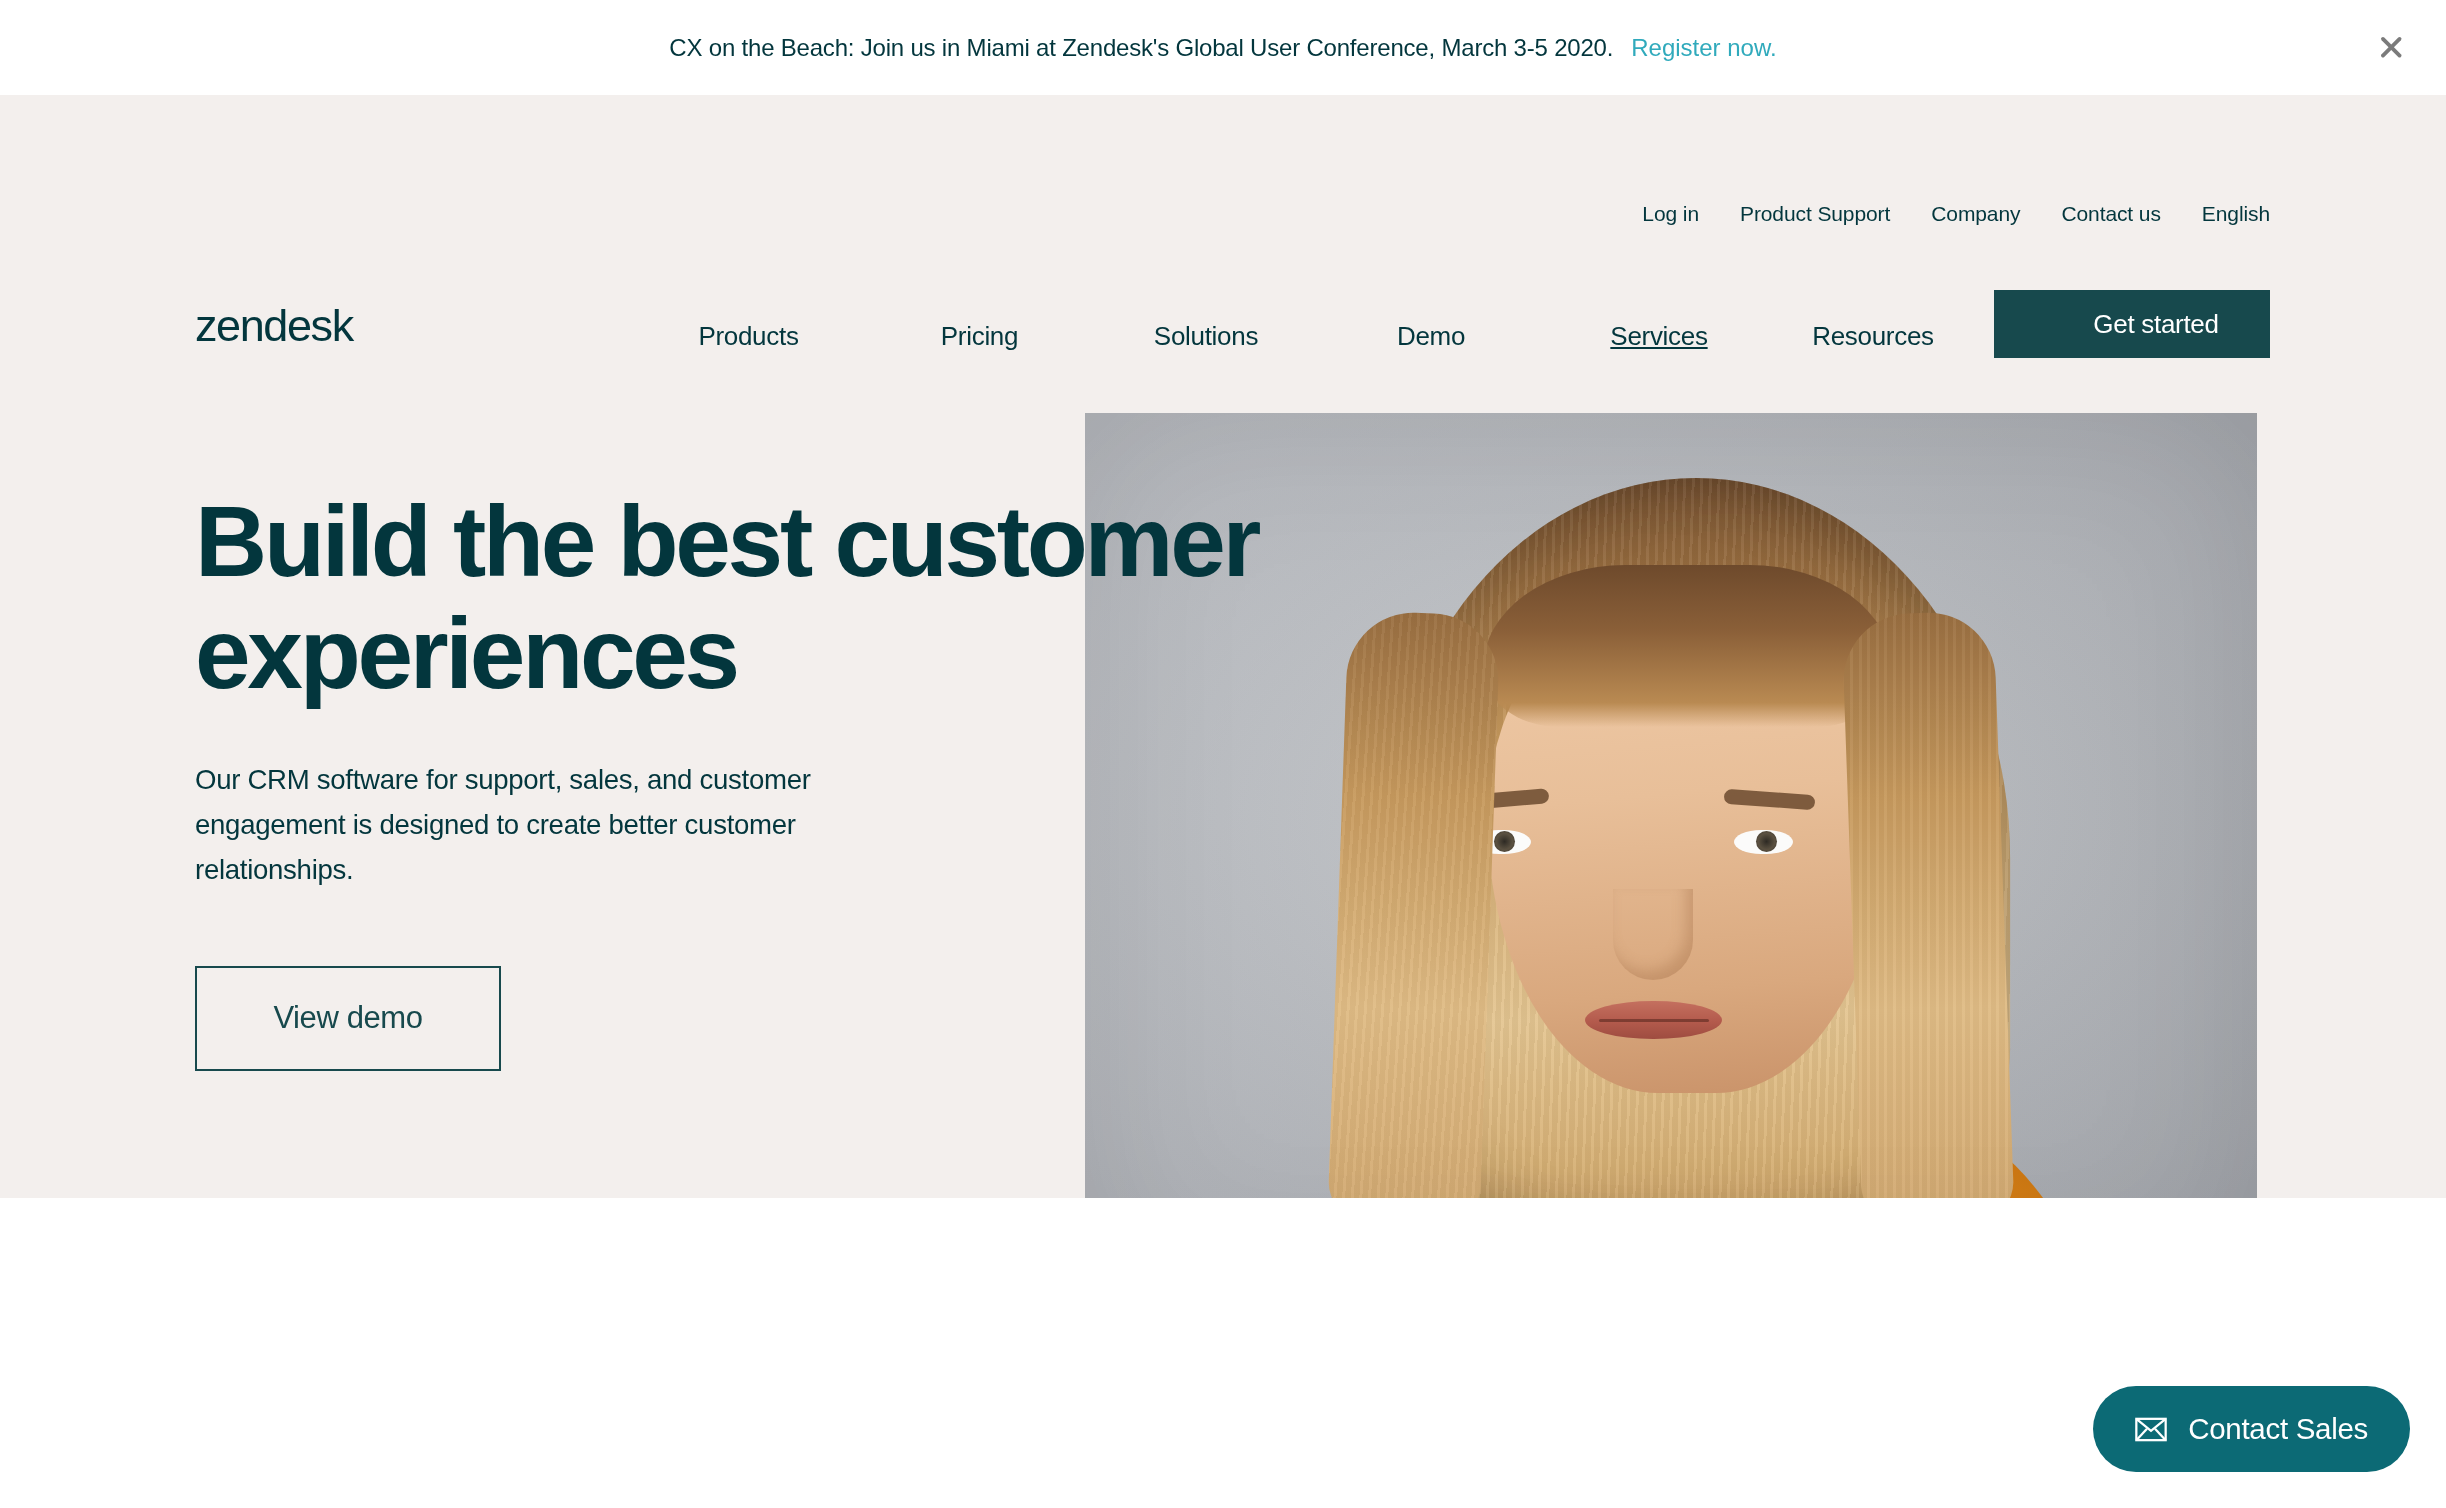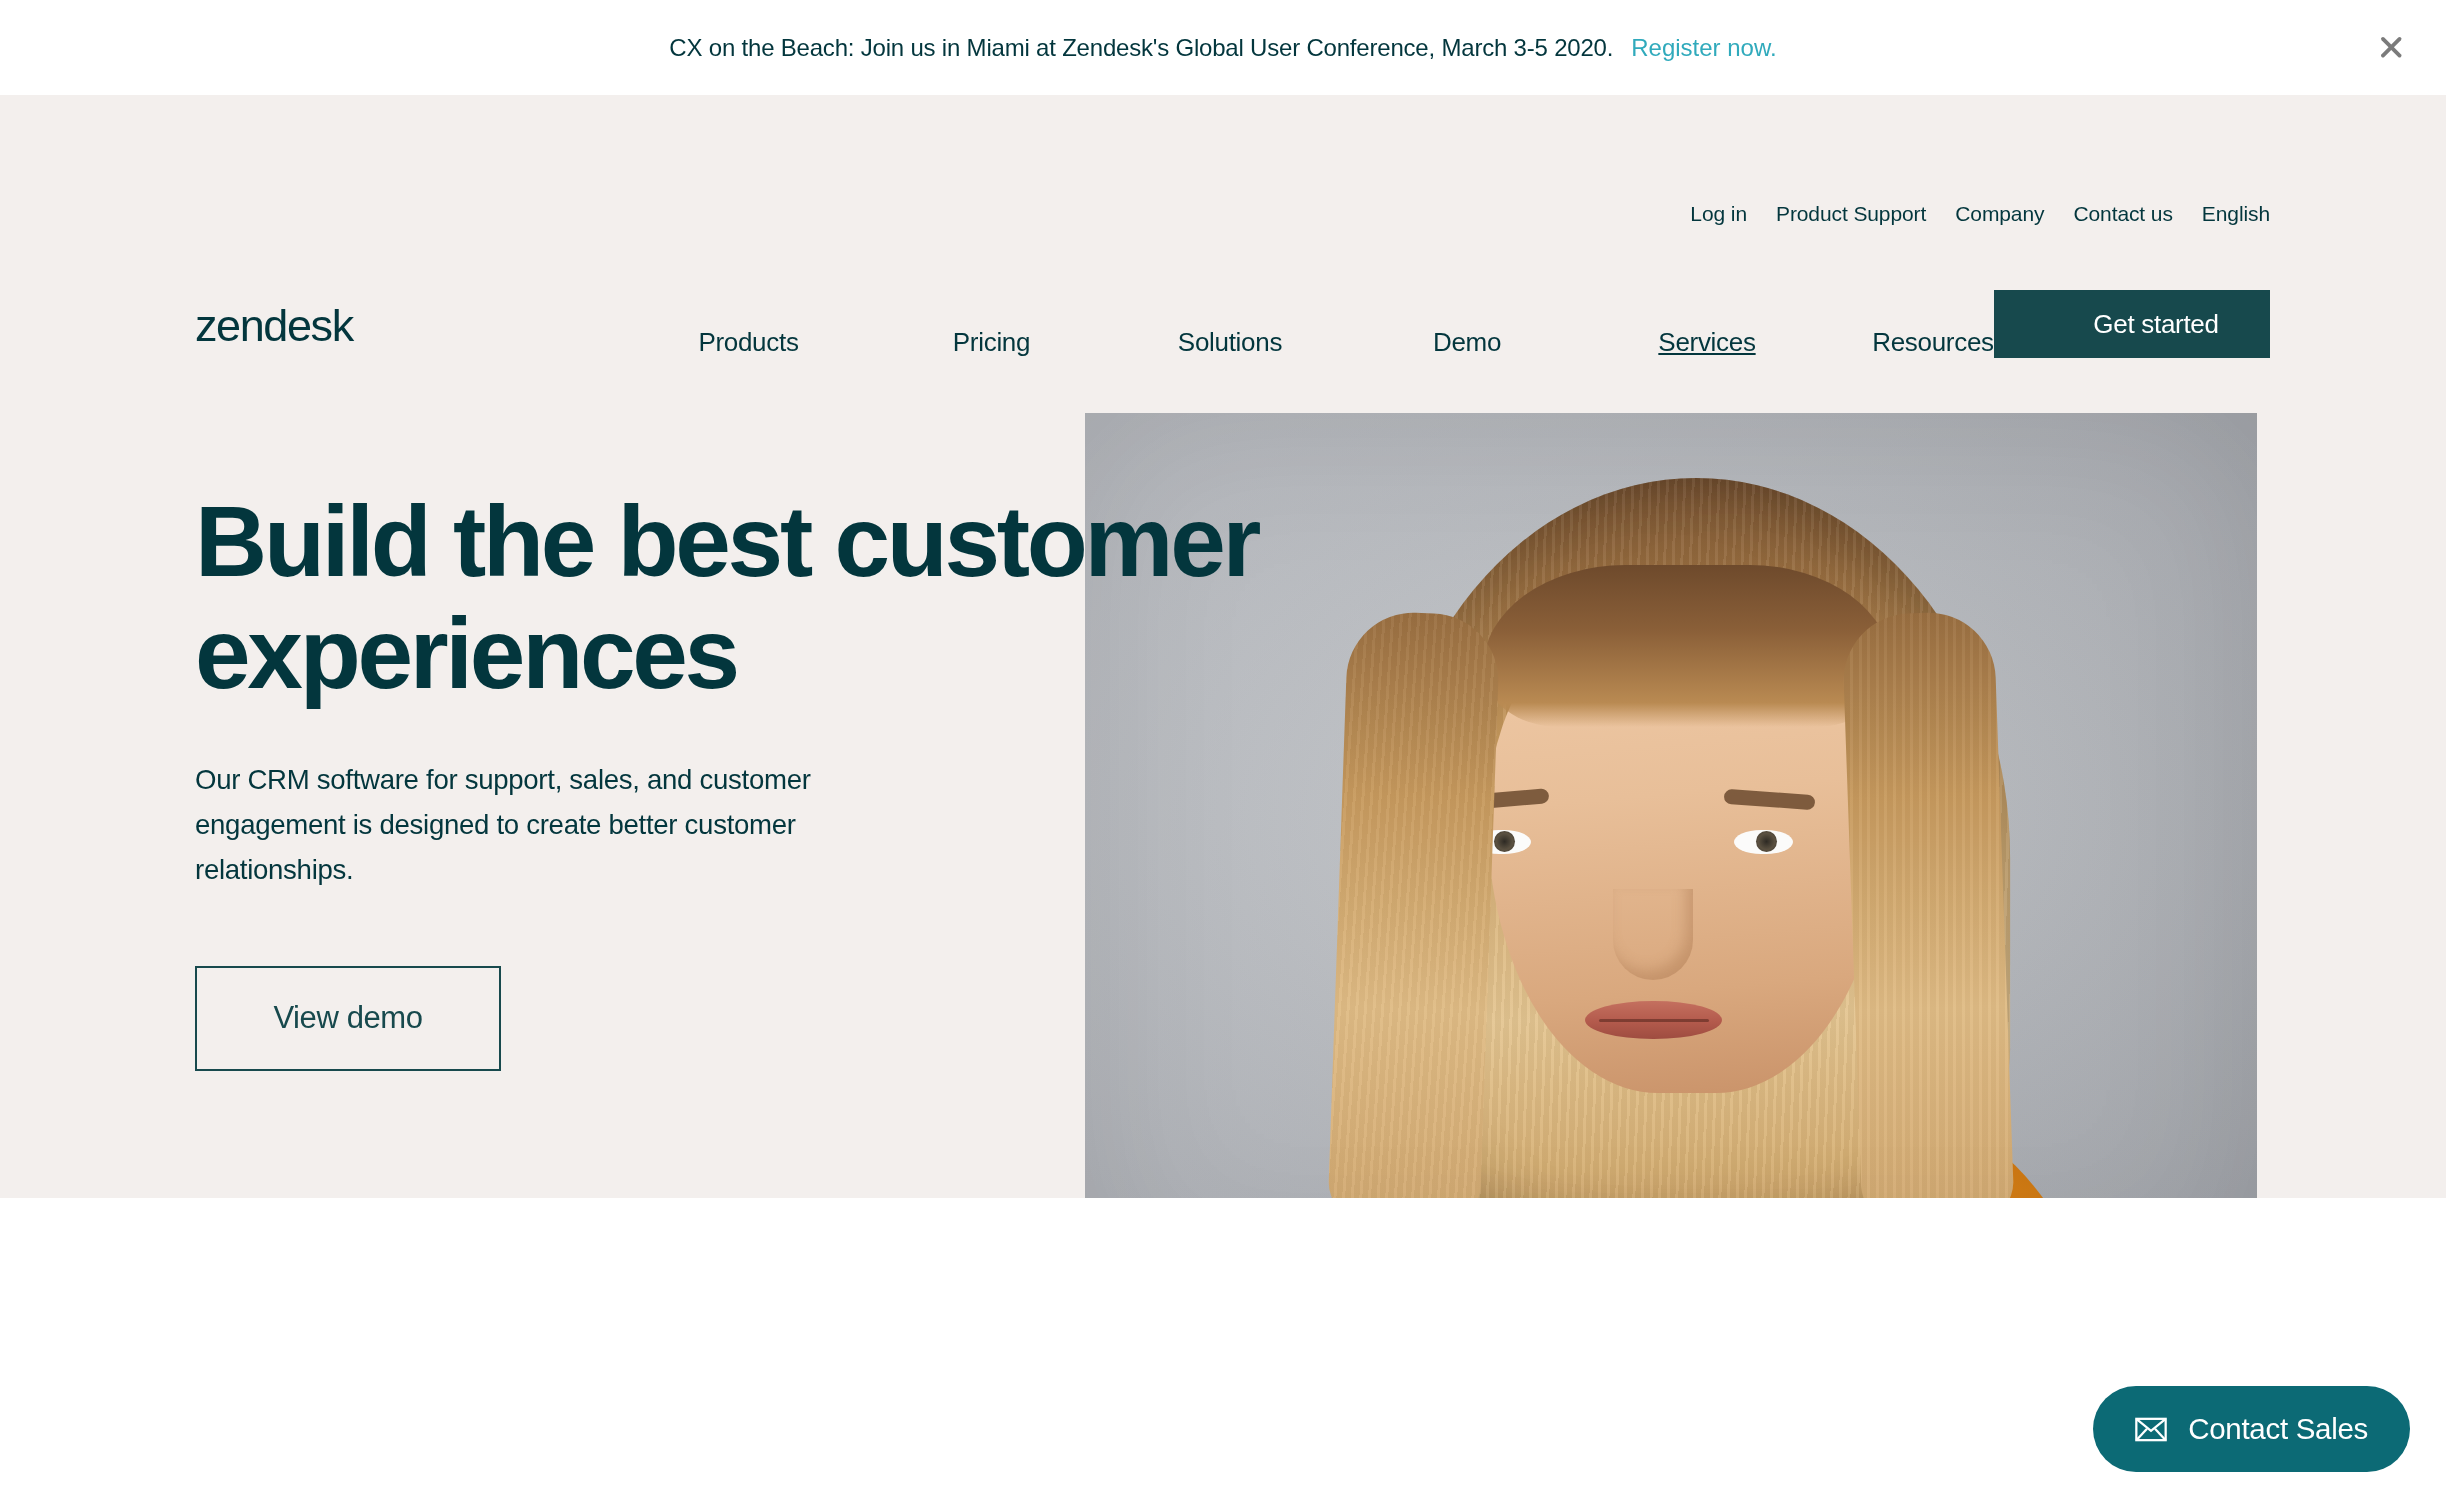--- a/index.html
+++ b/index.html
@@ -54,21 +54,21 @@
     overflow:hidden;
   }
 
   
   .util-nav {
     position:absolute;
     top:107px;
     right:176px;
     display:flex;
     align-items:center;
-    gap:29px;
+    gap:41px;
   }
   .util-link {
     font-size:21px;
     color:#03363D;
     text-decoration:none;
     white-space:nowrap;
     cursor:pointer;
     letter-spacing:-0.1px;
   }
 
@@ -86,23 +86,23 @@
     font-size:45px;
     font-weight:400;
     letter-spacing:-1.4px;
     color:#03363D;
     cursor:pointer;
     line-height:1;
   }
   .nav-links {
     position:absolute;
     left:628px;
-    top:37px;
+    top:31px;
     display:flex;
-    gap:12px;
+    gap:0;
   }
   .nav-link {
     font-size:26px;
     color:#03363D;
     text-decoration:none;
     white-space:nowrap;
     cursor:pointer;
     letter-spacing:-0.3px;
     text-align:center;
   }

